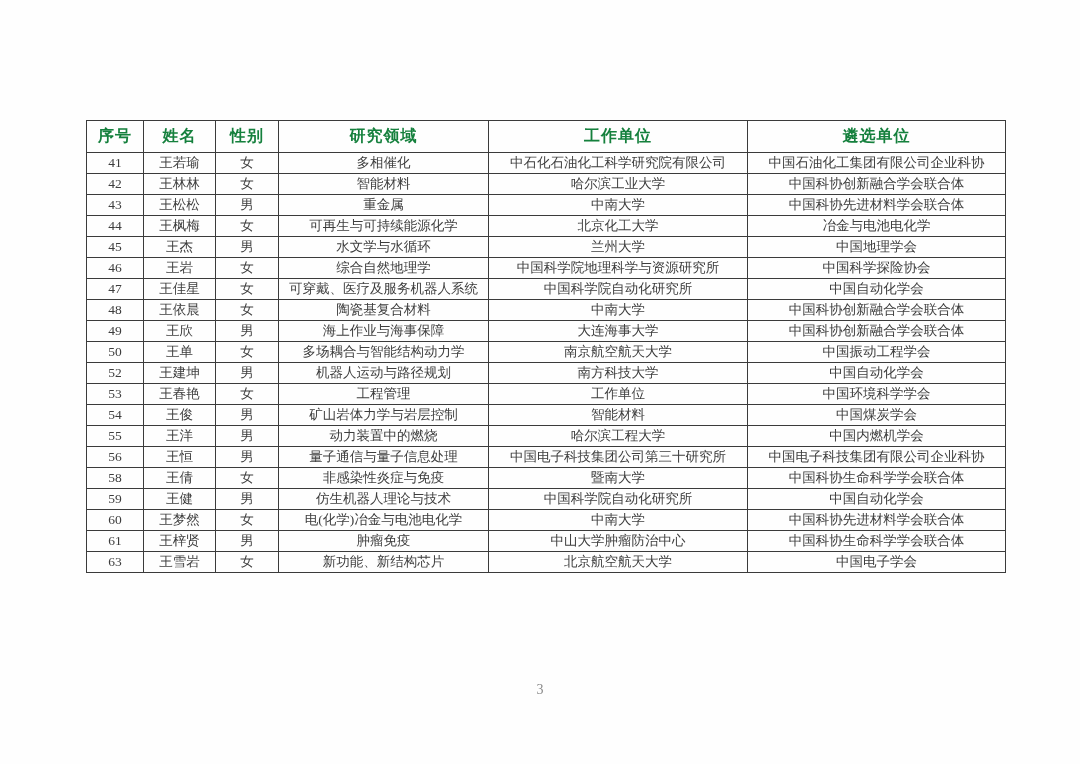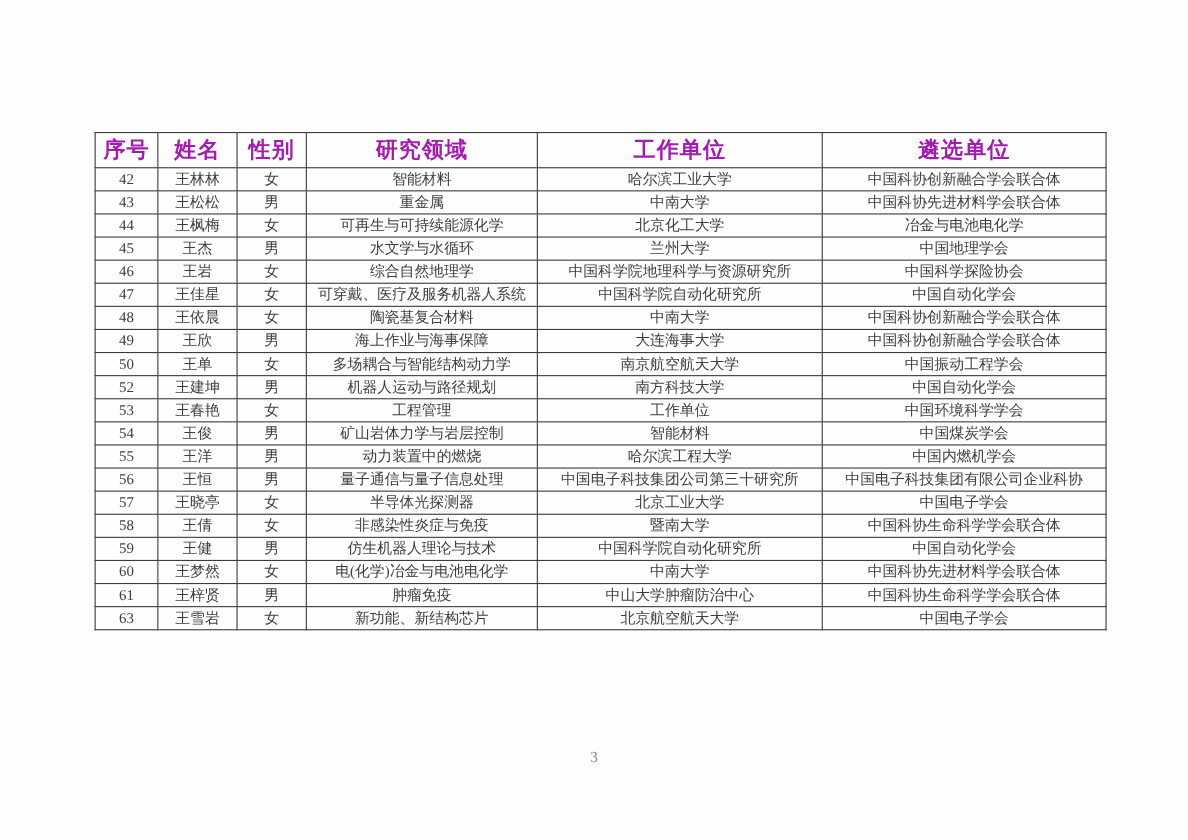--- a/index.html
+++ b/index.html
@@ -25,23 +25,23 @@
   table.roster th, table.roster td {
     border: 1px solid #3b3b3b;
     text-align: center;
     vertical-align: middle;
     overflow: hidden;
     white-space: nowrap;
     padding: 0 2px;
   }
   table.roster th {
     height: 31px;
-    font-size: 20px;
+    font-size: 16px;
     font-weight: bold;
-    color: #a21caf;
+    color: #15803d;
     letter-spacing: 1px;
   }
   table.roster td {
     height: 20px;
     font-size: 13.5px;
     line-height: 1;
     color: #3d3d3d;
   }
   .page-number {
     position: absolute;
@@ -71,20 +71,28 @@
           <th>序号</th>
           <th>姓名</th>
           <th>性别</th>
           <th>研究领域</th>
           <th>工作单位</th>
           <th>遴选单位</th>
         </tr>
     </thead>
     <tbody>
         <tr>
+          <td>41</td>
+          <td>王若瑜</td>
+          <td>女</td>
+          <td>多相催化</td>
+          <td>中石化石油化工科学研究院有限公司</td>
+          <td>中国石油化工集团有限公司企业科协</td>
+        </tr>
+        <tr>
           <td>42</td>
           <td>王林林</td>
           <td>女</td>
           <td>智能材料</td>
           <td>哈尔滨工业大学</td>
           <td>中国科协创新融合学会联合体</td>
         </tr>
         <tr>
           <td>43</td>
           <td>王松松</td>
@@ -183,28 +191,20 @@
         </tr>
         <tr>
           <td>56</td>
           <td>王恒</td>
           <td>男</td>
           <td>量子通信与量子信息处理</td>
           <td>中国电子科技集团公司第三十研究所</td>
           <td>中国电子科技集团有限公司企业科协</td>
         </tr>
         <tr>
-          <td>57</td>
-          <td>王晓亭</td>
-          <td>女</td>
-          <td>半导体光探测器</td>
-          <td>北京工业大学</td>
-          <td>中国电子学会</td>
-        </tr>
-        <tr>
           <td>58</td>
           <td>王倩</td>
           <td>女</td>
           <td>非感染性炎症与免疫</td>
           <td>暨南大学</td>
           <td>中国科协生命科学学会联合体</td>
         </tr>
         <tr>
           <td>59</td>
           <td>王健</td>

